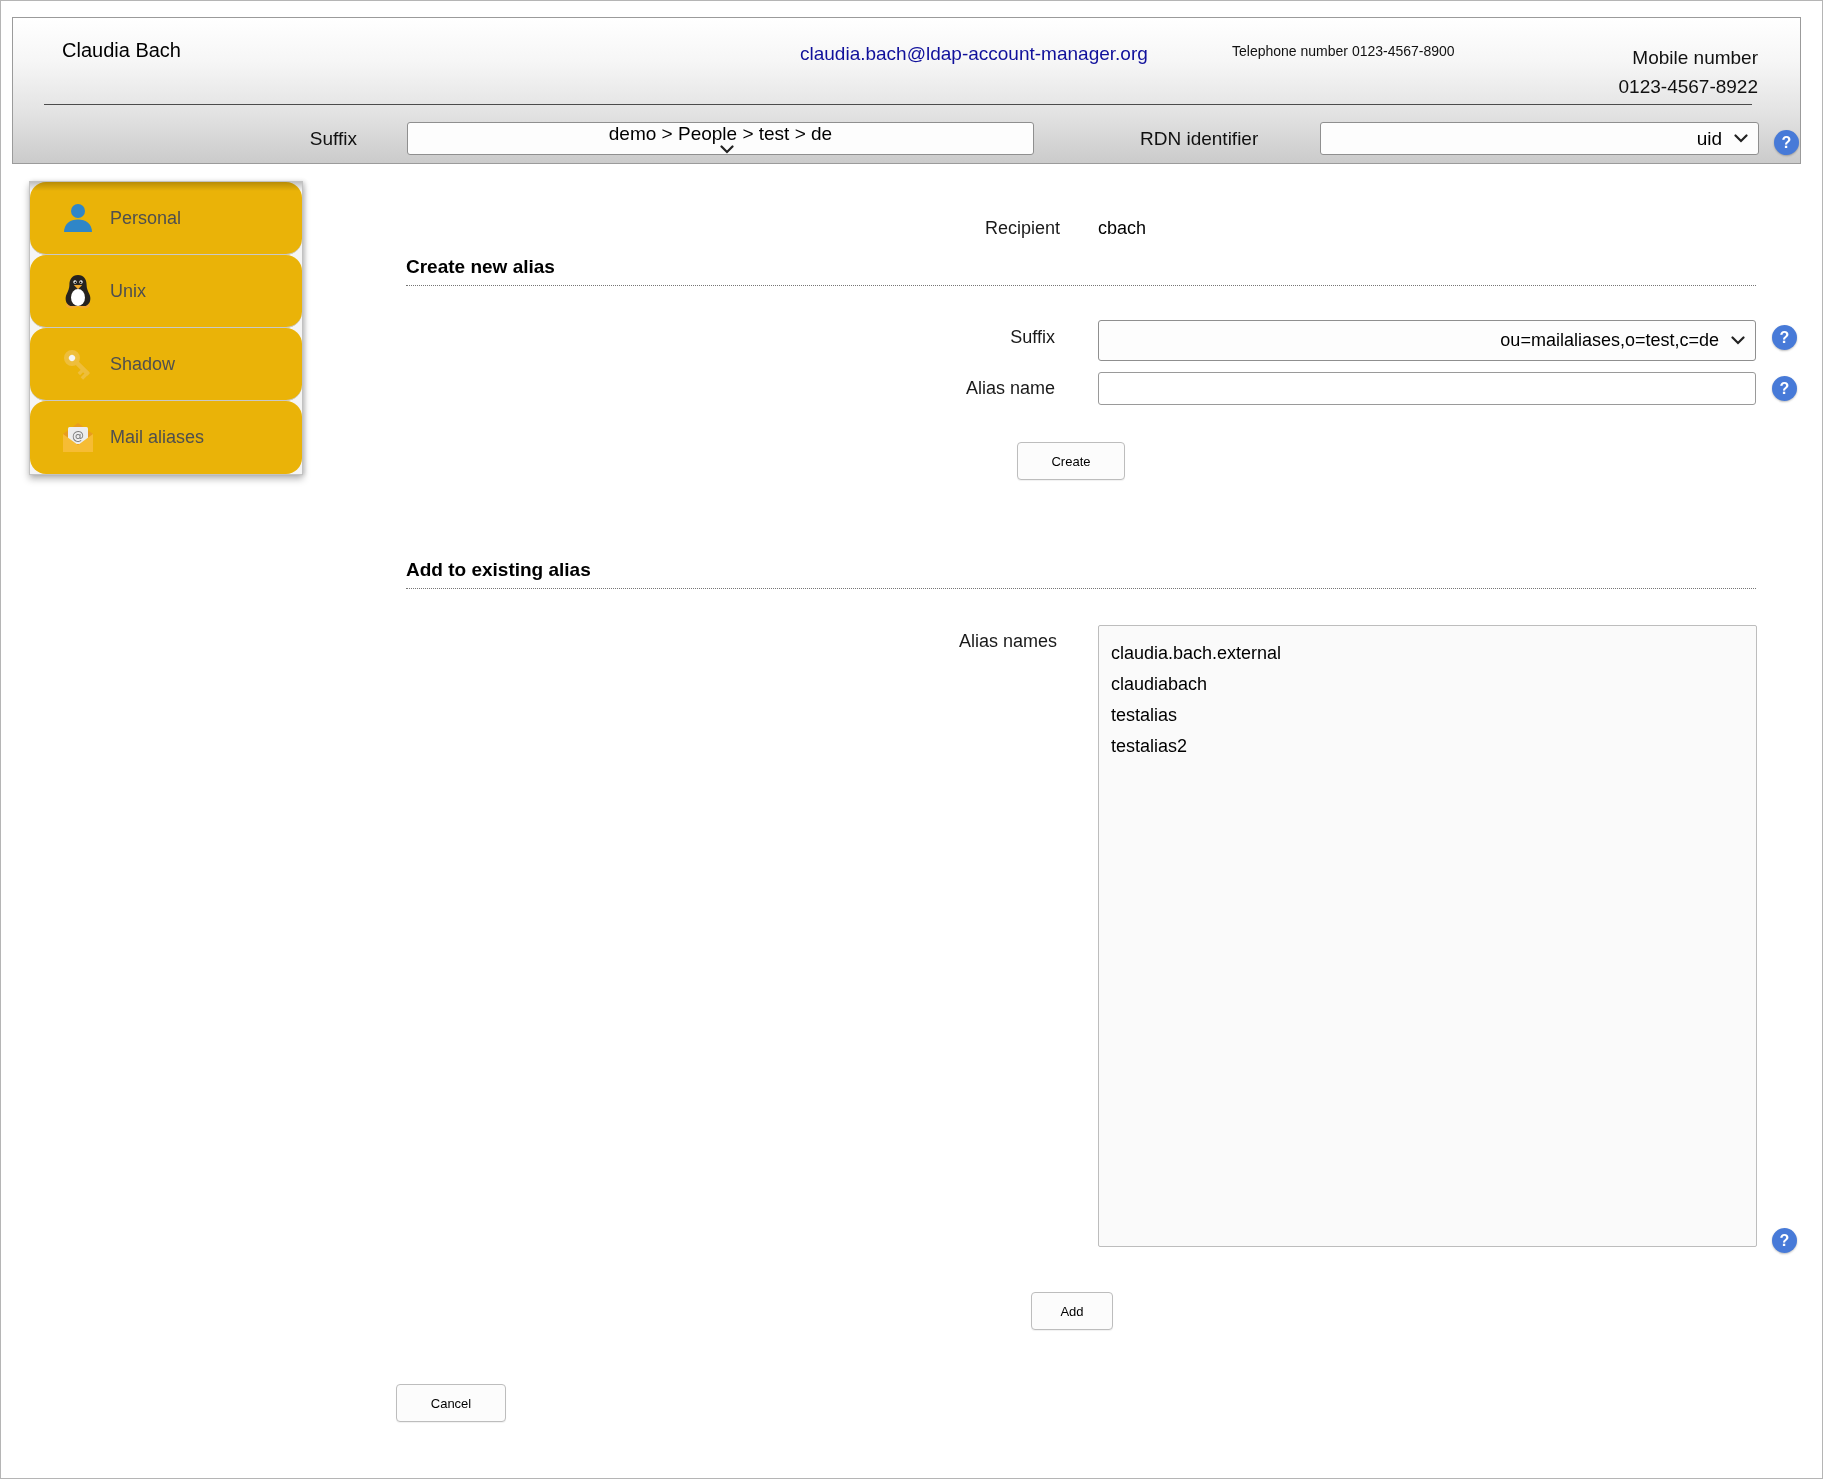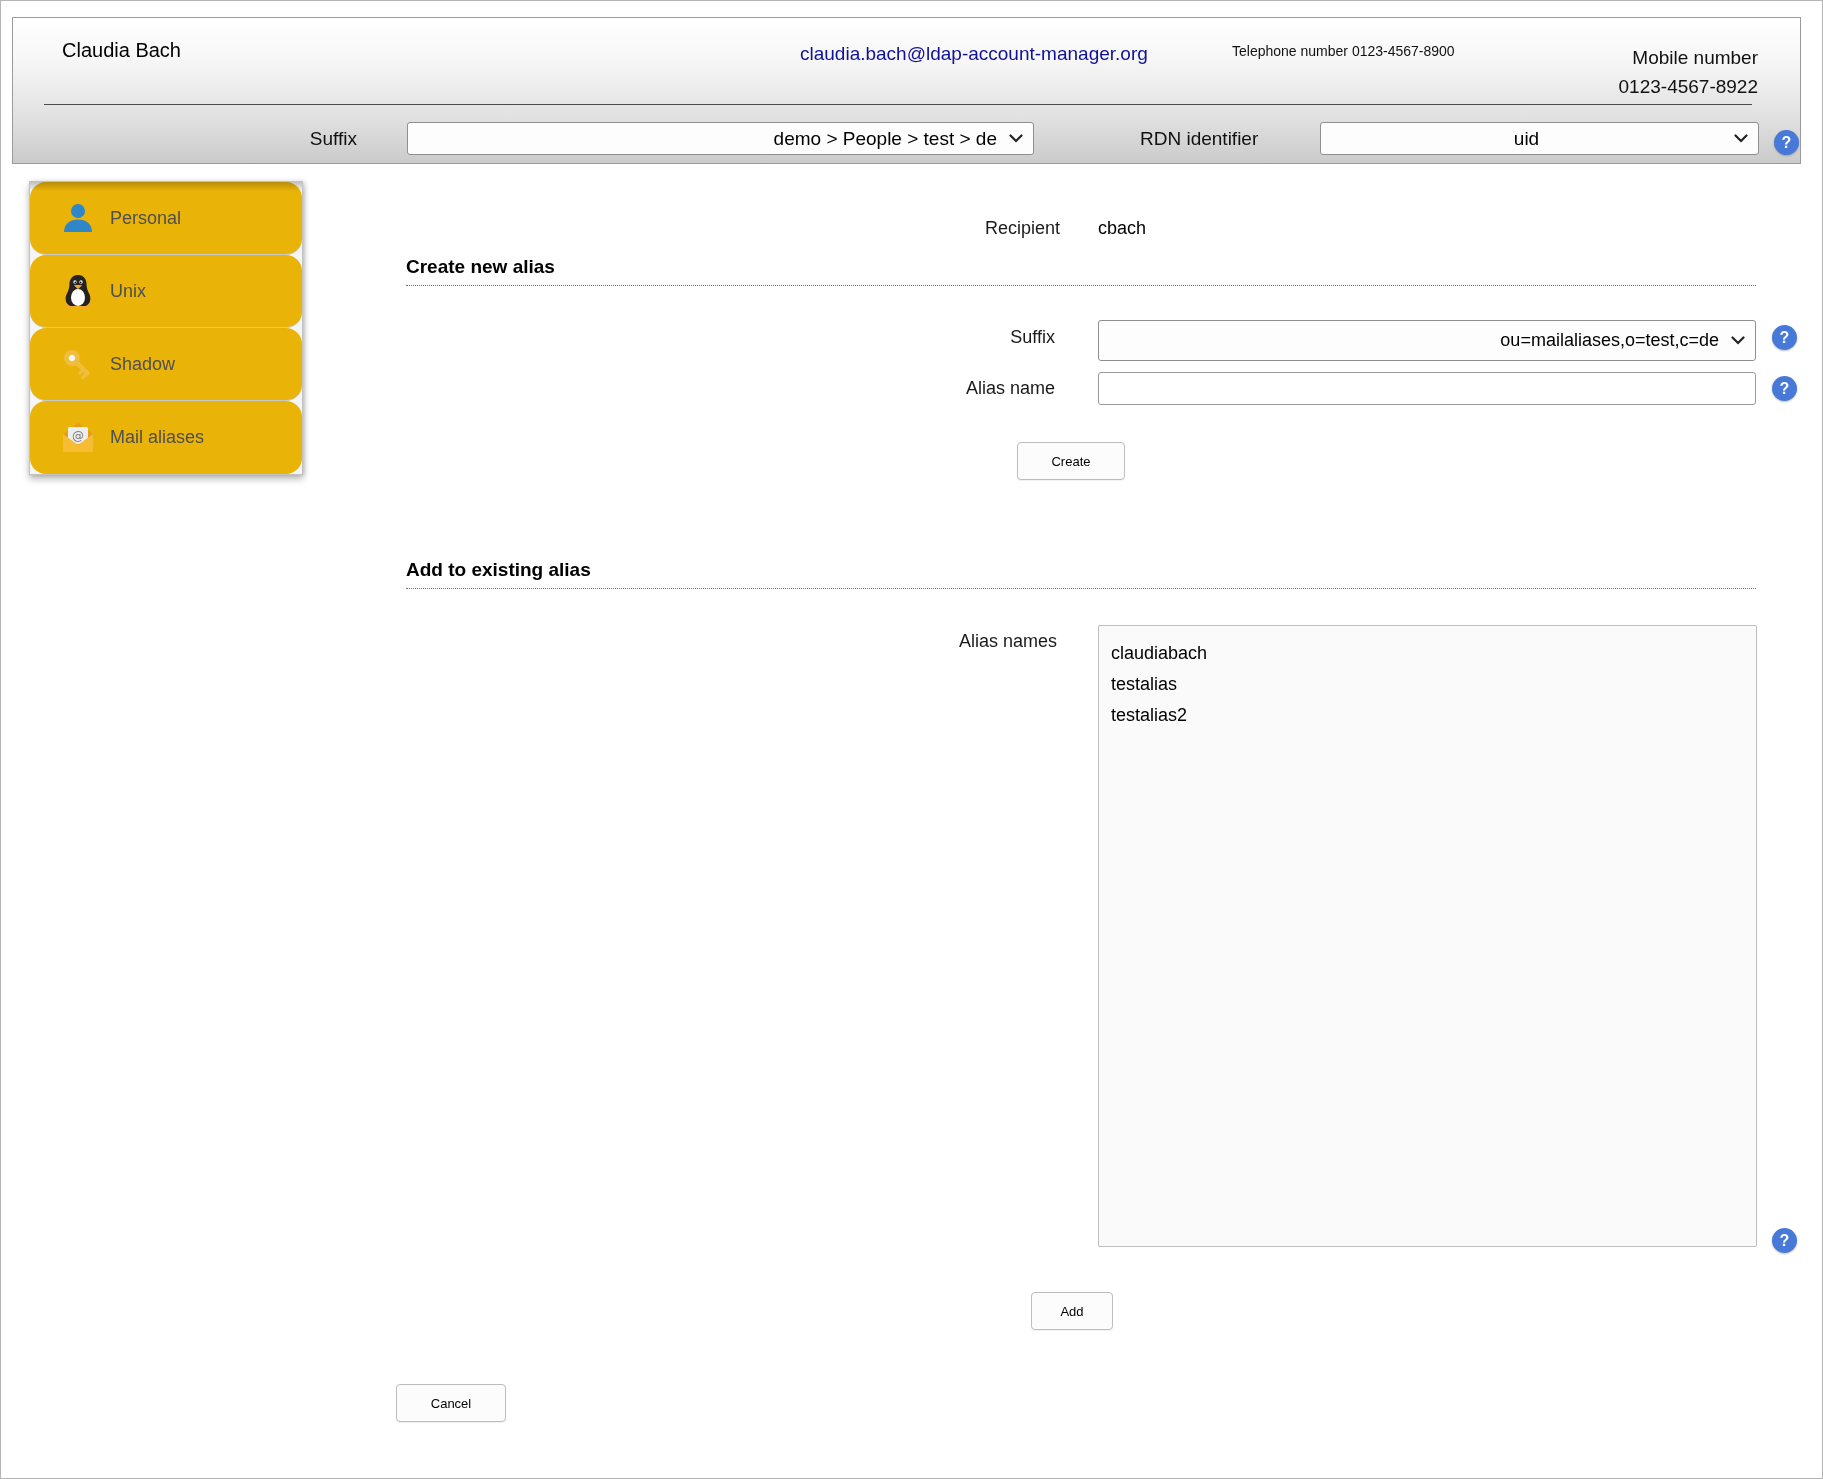--- a/index.html
+++ b/index.html
@@ -31,22 +31,22 @@
   .hdr-rdn-label { position:absolute; left:1127px; top:104px; height:33px; line-height:33px; font-size:19px; color:#111; white-space:nowrap; }
 
   .selectbox {
     position:absolute; height:33px;
     background:#fdfdfd; border:1px solid #8f8f8f; border-radius:3px;
     display:flex; align-items:center; font-size:19px; color:#000;
     padding:0 10px; cursor:default; white-space:nowrap; overflow:hidden;
   }
   .selectbox .chev { flex:0 0 auto; margin-left:12px; display:flex; align-items:center; }
   .selectbox.right-val { justify-content:flex-end; }
-  .selectbox.left-val .val { flex:1 1 auto; text-align:center; }
-  .sel-suffix-top { left:394px; top:104px; width:627px; }
+  .selectbox.left-val .val { flex:1 1 auto; text-align:right; }
+  .sel-suffix-top { left:394px; top:104px; width:627px;flex-direction:column; }
   .sel-rdn { left:1307px; top:104px; width:439px; }
 
   .helpicon {
     position:absolute; width:25px; height:25px; border-radius:50%;
     background:#477ad8; color:#fff; font-weight:bold; font-size:16px;
     display:flex; align-items:center; justify-content:center; cursor:pointer;
     box-shadow: 0 1px 2px rgba(0,0,0,0.25);
   }
   .help-top { left:1761px; top:112px; }
   .help-suffix2 { left:1771px; top:324px; }
@@ -224,20 +224,21 @@
   <input class="txt-aliasname" type="text" value="" style="">
   <div class="helpicon help-aliasname">?</div>
 
   <button class="btn btn-create">Create</button>
 
   <div class="sec-title sec2-title">Add to existing alias</div>
   <div class="dotline sec2-line"></div>
 
   <div class="lbl right lbl-aliasnames">Alias names</div>
   <div class="listbox">
+    <div class="opt">claudia.bach.external</div>
     <div class="opt">claudiabach</div>
     <div class="opt">testalias</div>
     <div class="opt">testalias2</div>
   </div>
   <div class="helpicon help-aliaslist">?</div>
 
   <button class="btn btn-add">Add</button>
 
   <button class="btn btn-cancel">Cancel</button>
 

